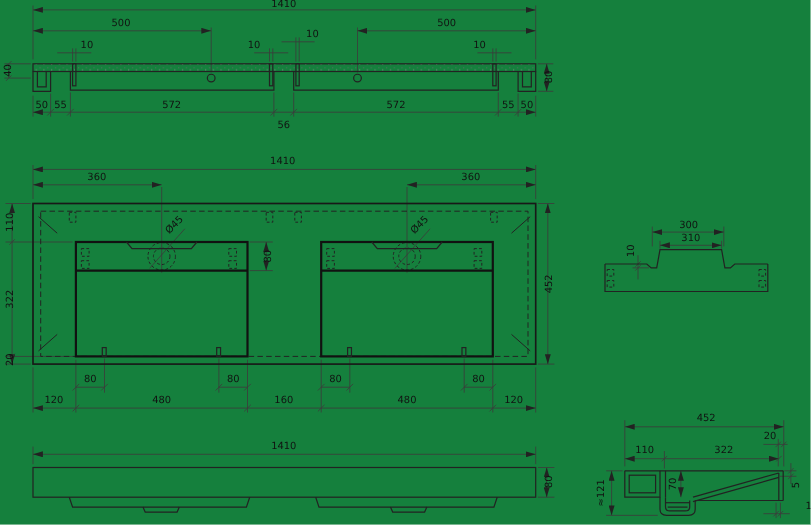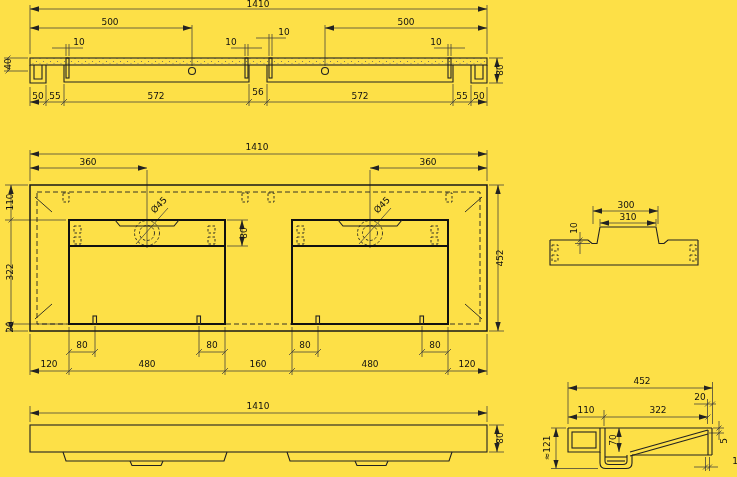--- a/index.html
+++ b/index.html
@@ -1,16 +1,16 @@
 <!DOCTYPE html>
 <html><head>
 <meta charset="utf-8">
 <style>
   html,body{margin:0;padding:0;background:#fff;}
-  .sheet{position:relative;width:737px;height:477px;background:#fde047;overflow:hidden;
+  .sheet{position:relative;width:737px;height:477px;background:#15803d;overflow:hidden;
          font-family:"DejaVu Sans","Liberation Sans",sans-serif;}
   svg{position:absolute;left:0;top:0;}
   .g{stroke:#222;fill:none;stroke-width:1.1;}
   .bold{stroke:#111;fill:none;stroke-width:2;}
   .outer{stroke:#181818;fill:none;stroke-width:1.5;}
   .thin{stroke:#3c3c3c;fill:none;stroke-width:0.75;}
   .dash{stroke-dasharray:5 3;}
   .dash2{stroke-dasharray:2.5 2;}
   .lbl{position:absolute;font-size:9px;line-height:10px;color:#111;white-space:nowrap;
        transform:translate(-50%,-50%);}
@@ -256,21 +256,21 @@
 <span class="lbl" style="left:406px;top:22px">500</span>
 <span class="lbl" style="left:79px;top:42px">10</span>
 <span class="lbl" style="left:231px;top:42px">10</span>
 <span class="lbl" style="left:284px;top:32px">10</span>
 <span class="lbl" style="left:436px;top:42px">10</span>
 <span class="lbl r90" style="left:8px;top:64px">40</span>
 <span class="lbl r90" style="left:500px;top:70px">80</span>
 <span class="lbl" style="left:38px;top:96px">50</span>
 <span class="lbl" style="left:55px;top:96px">55</span>
 <span class="lbl" style="left:156px;top:96px">572</span>
-<span class="lbl" style="left:258px;top:92px">56</span>
+<span class="lbl" style="left:258px;top:114px">56</span>
 <span class="lbl" style="left:360px;top:96px">572</span>
 <span class="lbl" style="left:462px;top:96px">55</span>
 <span class="lbl" style="left:479px;top:96px">50</span>
 
 <span class="lbl" style="left:257px;top:147px">1410</span>
 <span class="lbl" style="left:88px;top:162px">360</span>
 <span class="lbl" style="left:428px;top:162px">360</span>
 <span class="lbl r45" style="left:159px;top:205px">Ø45</span>
 <span class="lbl r45" style="left:382px;top:205px">Ø45</span>
 <span class="lbl r90" style="left:244px;top:233px">80</span>

